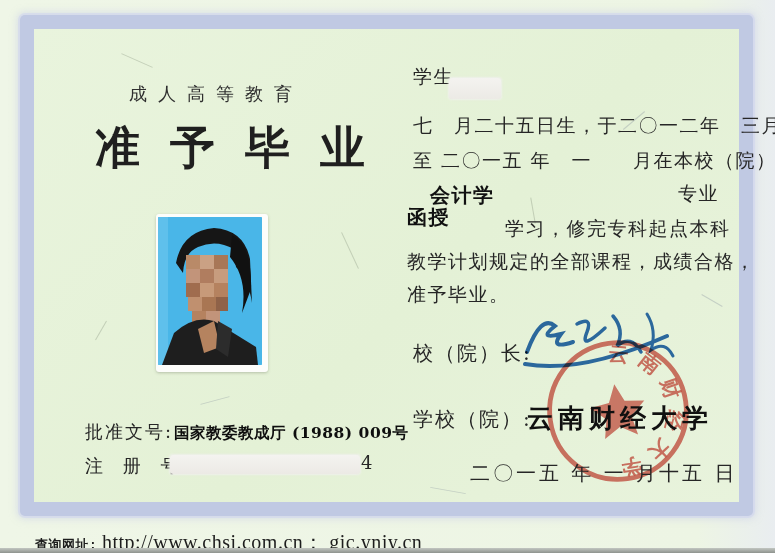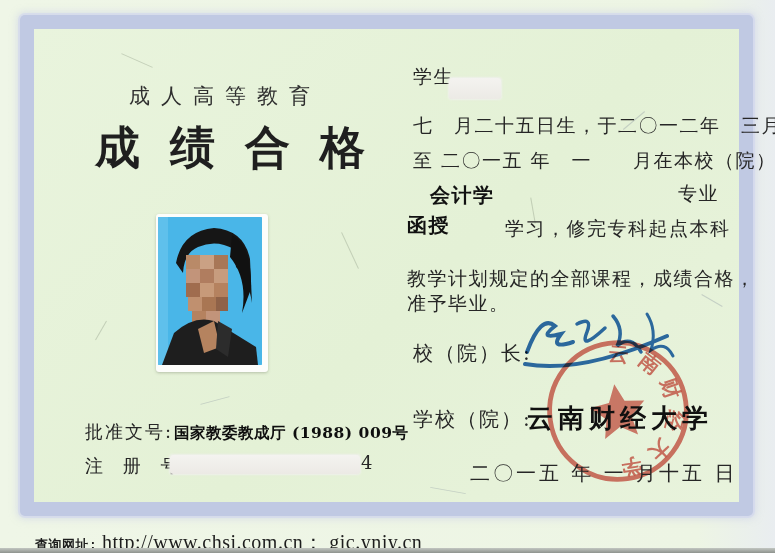--- a/index.html
+++ b/index.html
@@ -23,21 +23,21 @@
   }
   .frame-inner-tint{
     position:absolute;left:34px;top:29px;right:36px;bottom:51px;
     background:linear-gradient(135deg,#e9f4dd 0%,#e4f1d6 55%,#e8f3dc 100%);
   }
   .fiber{position:absolute;height:1px;background:rgba(130,140,120,0.35);}
   .fiber.b{background:rgba(120,130,150,0.3);}
 
   .t{position:absolute;color:#2b2b2b;white-space:nowrap;}
   .kai{font-family:"DejaVu Serif","Liberation Serif",serif;}
-  .program{font-size:21px;letter-spacing:11px;color:#2f2f2f;text-align:center;}
+  .program{font-size:18px;letter-spacing:11px;color:#2f2f2f;text-align:center;}
   .title{font-size:45px;font-weight:bold;letter-spacing:30px;color:#1f1f1f;}
   .body-line{font-size:19px;letter-spacing:1.5px;color:#262626;}
   .bold-fill{font-weight:bold;color:#111;}
   .label-line{font-size:20px;letter-spacing:2px;color:#262626;}
   .school-name{font-size:26px;font-weight:bold;letter-spacing:5px;color:#101010;}
   .date-line{font-size:20px;letter-spacing:3px;color:#262626;}
   .approval-label{font-size:18px;letter-spacing:2px;color:#262626;}
   .approval-value{font-size:15.5px;font-weight:bold;letter-spacing:0.5px;color:#0e0e0e;}
   .reg-label{font-size:18px;letter-spacing:7px;color:#262626;}
   .footer-line{font-size:13px;color:#1d1d1d;letter-spacing:0.5px;
@@ -75,21 +75,21 @@
   <div class="fiber" style="left:120px;top:60px;width:34px;transform:rotate(24deg);"></div>
   <div class="fiber b" style="left:620px;top:120px;width:28px;transform:rotate(-40deg);"></div>
   <div class="fiber" style="left:330px;top:250px;width:40px;transform:rotate(65deg);"></div>
   <div class="fiber b" style="left:200px;top:400px;width:30px;transform:rotate(-15deg);"></div>
   <div class="fiber" style="left:520px;top:210px;width:26px;transform:rotate(80deg);"></div>
   <div class="fiber b" style="left:700px;top:300px;width:24px;transform:rotate(30deg);"></div>
   <div class="fiber" style="left:90px;top:330px;width:22px;transform:rotate(-60deg);"></div>
   <div class="fiber b" style="left:430px;top:490px;width:36px;transform:rotate(10deg);"></div>
 
   <div class="t kai program" style="left:129px;top:82px;">成人高等教育</div>
-  <div class="t kai title" style="left:95px;top:118px;">成绩合格</div>
+  <div class="t kai title" style="left:95px;top:118px;">准予毕业</div>
 
   <div class="photo">
     <svg viewBox="0 0 104 148">
       <rect x="0" y="0" width="104" height="148" fill="#49b6e8"></rect>
       <rect x="0" y="0" width="10" height="148" fill="#6ec6ee" opacity="0.6"></rect>
 
       <path d="M18 46 Q24 14 56 11 Q86 13 92 42 L94 86 Q90 60 78 50 L76 32 Q58 22 40 30 Q26 36 25 56 Z" fill="#161616"></path>
       <path d="M74 18 Q94 28 93 72 L84 96 Q90 62 72 40 Z" fill="#111"></path>
 
       <g>
@@ -119,25 +119,25 @@
     <span>学生</span>
   </div>
   <div class="blur-patch" style="left:449px;top:78px;width:52px;height:21px;"></div>
 
   <div class="t kai body-line" style="left:413px;top:113px;">七　月二十五日生，于二〇一二年　三月</div>
   <div class="t kai body-line" style="left:413px;top:148px;">至 二〇一五 年　一　　月在本校（院）</div>
 
   <div class="t kai body-line bold-fill" style="left:430px;top:182px;font-size:20px;">会计学</div>
   <div class="t kai body-line" style="left:678px;top:181px;">专业</div>
 
-  <div class="t kai body-line bold-fill" style="left:407px;top:212px;font-size:20px;">函授</div>
+  <div class="t kai body-line bold-fill" style="left:407px;top:204px;font-size:20px;">函授</div>
   <div class="t kai body-line" style="left:505px;top:216px;">学习，修完专科起点本科</div>
 
-  <div class="t kai body-line" style="left:407px;top:249px;margin-top:17px;">教学计划规定的全部课程，成绩合格，</div>
-  <div class="t kai body-line" style="left:407px;top:291px;">准予毕业。</div>
+  <div class="t kai body-line" style="left:407px;top:249px;">教学计划规定的全部课程，成绩合格，</div>
+  <div class="t kai body-line" style="left:407px;top:282px;">准予毕业。</div>
 
   <div class="t kai label-line" style="left:413px;top:340px;">校（院）长:</div>
 
   <div class="sig-wrap">
     <svg viewBox="0 0 162 74" width="162" height="74">
       <g fill="none" stroke="#2f6db8" stroke-linecap="round">
         <path d="M10 46 Q24 8 38 20 Q20 34 44 28 Q32 44 56 36" stroke-width="4"></path>
         <path d="M60 18 Q76 10 70 26 Q62 46 88 22" stroke-width="3.5"></path>
         <path d="M96 10 Q108 24 100 40 Q114 28 124 46" stroke-width="3.5"></path>
         <path d="M130 8 Q140 24 134 44 Q148 34 156 50" stroke-width="3"></path>

